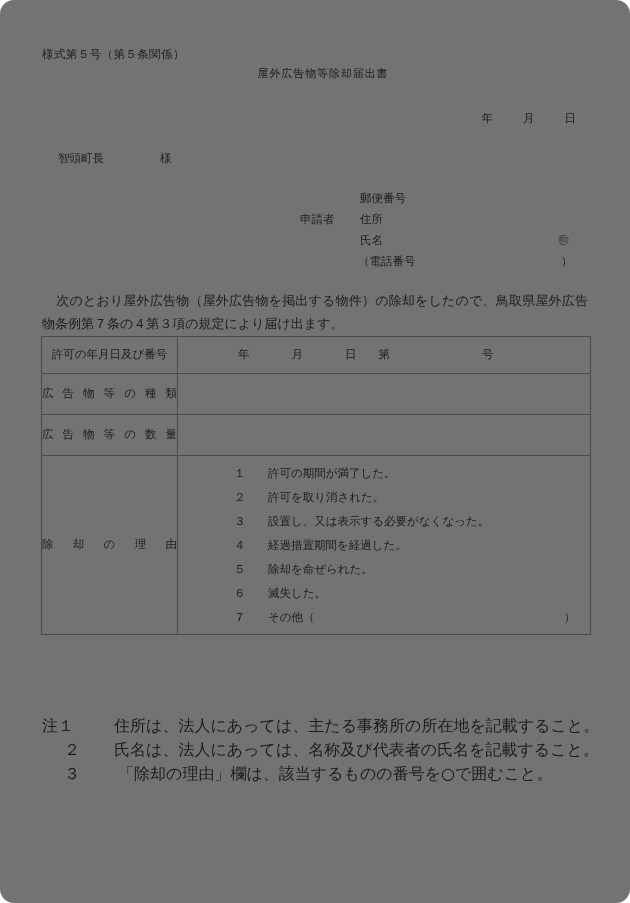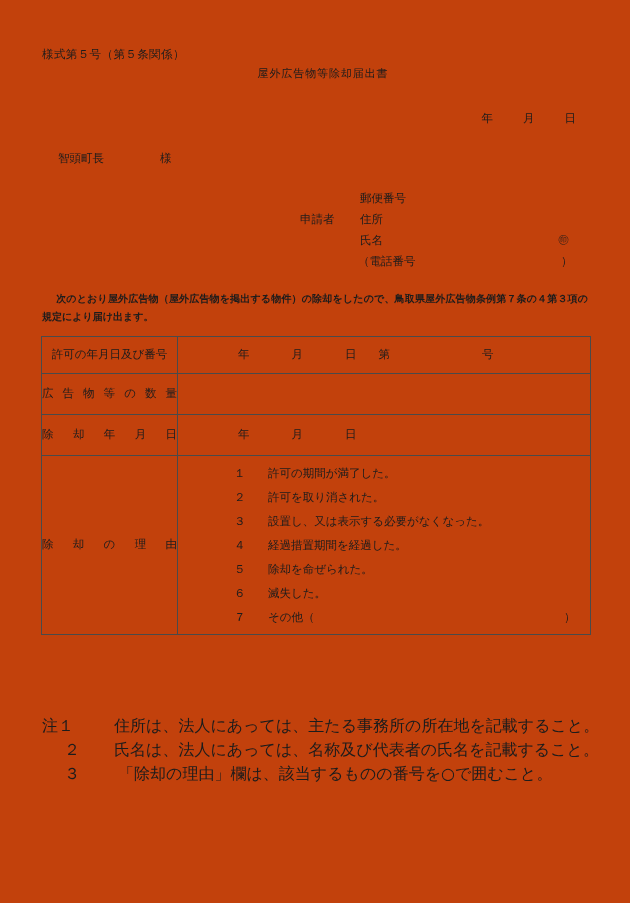--- a/index.html
+++ b/index.html
@@ -9,24 +9,25 @@
     background: #ffffff;
   }
   body {
     font-family: "DejaVu Serif", "Liberation Serif", serif;
     color: #1c1c1c;
   }
   #page {
     position: relative;
     width: 630px;
     height: 903px;
-    background: #c2410c;
+    background: #737373;
     overflow: hidden;
     font-size: 11.5px;
     line-height: 1.5;
+    border-radius: 14px;
   }
 
   
   .form-no {
     position: absolute;
     left: 42px;
     top: 46px;
     font-size: 11.5px;
     letter-spacing: 0.4px;
     white-space: nowrap;
@@ -106,25 +107,24 @@
     left: 261px;
     top: 0;
   }
 
   
   .body-text {
     position: absolute;
     left: 42px;
     top: 290px;
     width: 546px;
-    font-size: 10px;
+    font-size: 13px;
     line-height: 1.75;
     text-align: justify;
     text-justify: inter-ideograph;
-    font-weight: bold;
   }
   .body-text .lead {
     display: inline-block;
     width: 14px;
   }
 
   
   table.form-table {
     position: absolute;
     left: 41px;
@@ -289,38 +289,38 @@
       <tr class="row-permit">
         <td class="label-cell">
           <span class="lab-plain">許可の年月日及び番号</span>
         </td>
         <td class="value-cell">
           <span class="ymd-num"><span>年</span><span class="g1"></span><span>月</span><span class="g2"></span><span>日</span><span class="g3"></span><span>第</span><span class="g4"></span><span>号</span></span>
         </td>
       </tr>
 
 
+      <tr class="row-kind">
+        <td class="label-cell">
+          <span class="spread">広告物等の種類</span>
+        </td>
+        <td class="value-cell">
+          <span></span>
+        </td>
+      </tr>
 
       <tr class="row-qty">
         <td class="label-cell">
           <span class="spread">広告物等の数量</span>
         </td>
         <td class="value-cell">
           <span></span>
         </td>
       </tr>
 
-      <tr class="row-removal-date">
-        <td class="label-cell">
-          <span class="spread">除却年月日</span>
-        </td>
-        <td class="value-cell">
-          <span class="ymd-only"><span>年</span><span class="g1"></span><span>月</span><span class="g2"></span><span>日</span></span>
-        </td>
-      </tr>
 
       <tr class="row-reason">
         <td class="label-cell">
           <span class="spread">除却の理由</span>
         </td>
         <td class="value-cell">
           <ol class="reasons">
             <li>
               <span class="num">１</span>
               <span class="txt">許可の期間が満了した。</span>

